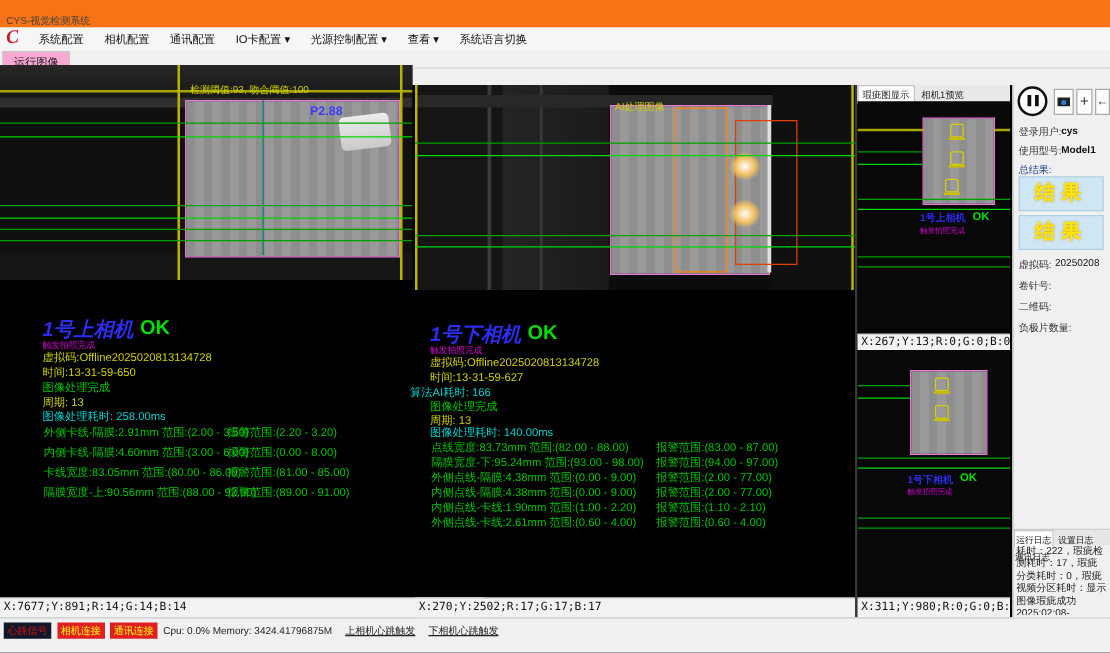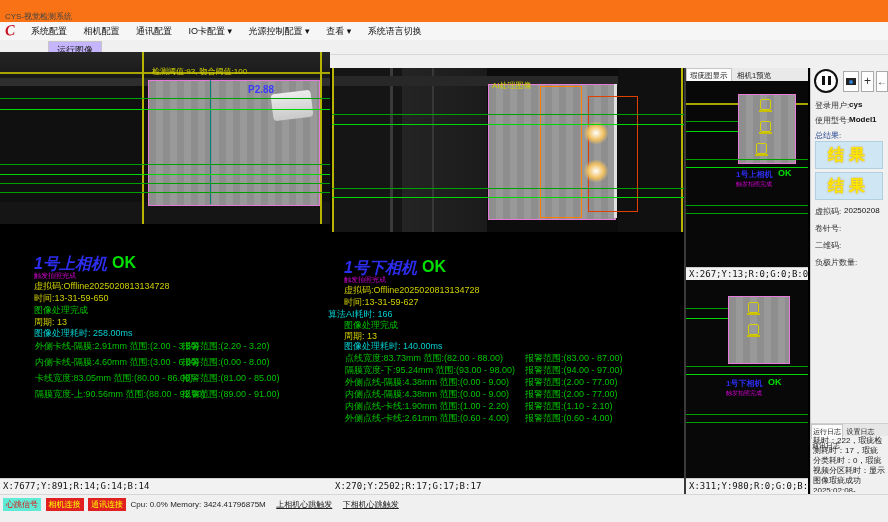--- a/index.html
+++ b/index.html
@@ -8,21 +8,21 @@
        font-family:"Liberation Sans","DejaVu Sans",sans-serif;font-size:9px;color:#222;}
   .abs{position:absolute;}
   
   #titlebar{left:0;top:0;width:888px;height:22px;background:#f97316;border-bottom:1px solid #e2e2e2;}
   #title-text{left:5px;top:11px;font-size:8px;color:#444;}
   #menubar{left:0;top:22px;width:888px;height:18px;background:#f6f6f6;}
   #logo{left:5px;top:0px;width:16px;height:17px;color:#c81828;font:italic bold 15px "Liberation Serif","DejaVu Serif",serif;transform:rotate(-6deg);}
   .menu-item{position:relative;display:inline-block;padding:3px 7px 2px 7px;font-size:9px;color:#111;cursor:default;}
   #menu-items{left:24px;top:0;}
   #tabstrip{left:0;top:40px;width:888px;height:14px;background:#f0f0f0;border-bottom:1px solid #d8d8d8;}
-  .vtab{position:absolute;left:2px;top:1px;padding:2px 8px;background:#c4b5fd;border:1px solid #c6c6c6;border-bottom:1px solid #fdfdfd;font-size:9px;margin-left:46px;}
+  .vtab{position:absolute;left:2px;top:1px;padding:2px 8px;background:#f9a8d4;border:1px solid #c6c6c6;border-bottom:1px solid #fdfdfd;font-size:9px;}
   #toolbar{left:0;top:54px;width:888px;height:14px;background:#f6f6f6;border-bottom:1px solid #dcdcdc;}
   .tool-item{display:inline-block;padding:2px 5px;font-size:9px;color:#111;}
   
   #main{left:0;top:68px;width:810px;height:426px;background:#000;}
   
   .imgcanvas{background:#101010;overflow:hidden;cursor:crosshair;}
   #left-img{left:0;top:52px;width:330px;height:172px;}
   #mid-img{left:332px;top:68px;width:352px;height:164px;background:#0c0c0c;}
   .hl{position:absolute;height:1px;width:100%;background:#00a000;}
   .hl.bright{background:#00d800;}
@@ -51,21 +51,21 @@
               text-shadow:0 0 2px #d09000;}
   #pause-btn{left:3px;top:1px;width:24px;height:24px;border:2.5px solid #111;border-radius:50%;background:#fff;box-sizing:border-box;cursor:pointer;}
   #pause-btn span{position:absolute;top:5px;width:3px;height:9px;background:#111;}
   .mini-btn{position:absolute;top:3px;height:21px;border:1px solid #a9a9a9;background:#fdfdfd;box-sizing:border-box;text-align:center;cursor:pointer;}
   #log-tabs{position:absolute;left:0px;top:355px;width:78px;height:12px;background:#e7e7e7;border-top:1px solid #cfcfcf;}
   .ltab{display:inline-block;padding:2px 1px;font-size:7px;color:#222;}
   #log-text{position:absolute;left:2px;top:368px;width:72px;height:56px;font-size:8px;line-height:10px;color:#222;overflow:hidden;}
   
   #statusbar{left:0;top:494px;width:888px;height:28px;background:#f0f0f0;border-top:1px solid #d6d6d6;}
   .badge{display:inline-block;padding:1px 3px;font-size:8px;margin-right:2px;}
-  .badge.yellow{background:#5eead4;color:#e01010;}
+  .badge.yellow{background:#0f172a;color:#e01010;}
   .badge.red{background:#e02020;color:#ffff00;}
   .sb-text{font-size:8px;color:#222;}
   .sb-link{font-size:8px;color:#222;text-decoration:underline;margin-left:8px;cursor:pointer;}
   .glint{position:absolute;width:24px;height:22px;background:radial-gradient(ellipse at center,#ffffff 0%,#f0c060 45%,rgba(0,0,0,0) 75%);}
 </style>
 </head>
 <body>
 
 <div id="app">
 

